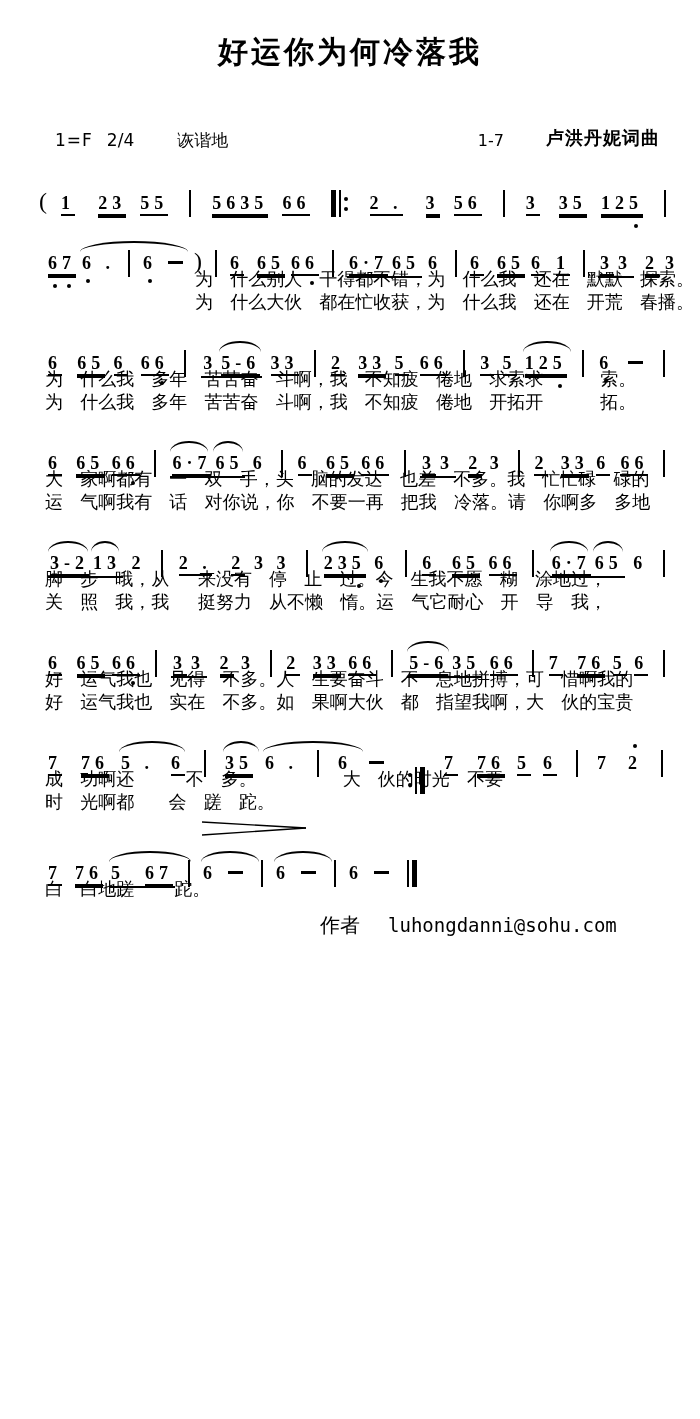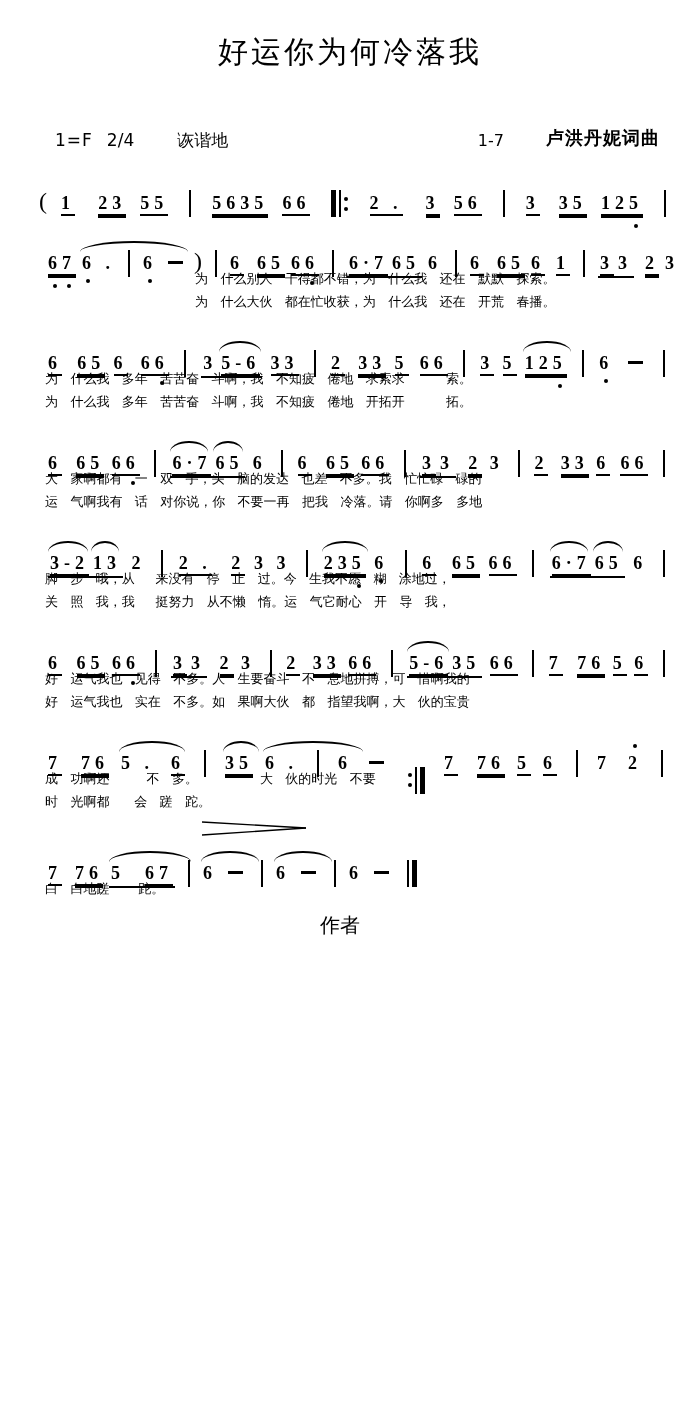--- a/index.html
+++ b/index.html
@@ -1,21 +1,21 @@
 <!DOCTYPE html>
 <html><head>
 <meta charset="utf-8">
 <style>
   html,body{margin:0;padding:0;}
   body{width:700px;height:1419px;background:#ffffff;color:#000;
        font-family:"DejaVu Sans","Liberation Sans",sans-serif;overflow:hidden;}
   .sheet{position:absolute;left:0;top:0;width:700px;height:1419px;background:#fff;}
 
   .title{position:absolute;top:32px;left:0;right:0;text-align:center;
-         font-size:30px;font-weight:normal;letter-spacing:3px;}
+         font-size:30px;font-weight:bold;letter-spacing:3px;}
 
   .meta{position:absolute;top:126px;left:55px;right:40px;display:flex;
         justify-content:space-between;align-items:baseline;font-size:17px;}
   .meta-left{display:flex;align-items:baseline;text-align:center;}
   .key{letter-spacing:1px;}
   .time{margin-left:14px;}
   .expr{margin-left:43px;}
   .meta-right{display:flex;align-items:flex-end;}
   .range{font-size:16px;margin-right:42px;}
   .credit{font-weight:bold;font-size:18px;letter-spacing:1px;}
@@ -42,21 +42,21 @@
   .dash{display:inline-block;width:15px;height:3.5px;background:#000;
         position:relative;top:-5px;margin:0 5px;}
 
   .barwrap{display:inline-flex;align-items:center;gap:3px;margin:0 10px;
            position:relative;top:8px;height:27px;}
   .bline{width:2px;height:100%;background:#000;}
   .bthick{width:5px;height:100%;background:#000;}
   .rdots{display:flex;flex-direction:column;justify-content:center;gap:6px;height:100%;}
   .rdot{width:4px;height:4px;background:#000;border-radius:50%;}
 
-  .lyr{position:absolute;white-space:pre;font-size:13px;line-height:20px;text-align:right;}
+  .lyr{position:absolute;white-space:pre;font-size:18px;line-height:20px;text-align:right;}
 
   .hairpin{position:absolute;left:200px;top:820px;}
 
   .footer{position:absolute;top:912px;left:320px;display:flex;align-items:baseline;}
   .author-label{font-size:20px;}
   .email{font-family:"DejaVu Sans Mono","Liberation Mono",monospace;font-size:19px;margin-left:28px;}
 </style>
 </head>
 <body>
 
@@ -682,15 +682,16 @@
       <div class="lyr" style="top: 879px; left: 45px;">白   白地蹉       跎。</div>
     </div>
 
   <svg class="hairpin" width="110" height="18">
     <line x1="2" y1="2" x2="106" y2="8" stroke="#000" stroke-width="1.4"></line>
     <line x1="2" y1="15" x2="106" y2="8" stroke="#000" stroke-width="1.4"></line>
   </svg>
 
   <div class="footer">
     <span class="author-label">作者</span>
+    <span class="email">luhongdanni@sohu.com</span>
   </div>
 
 </div>
 
 </body></html>

